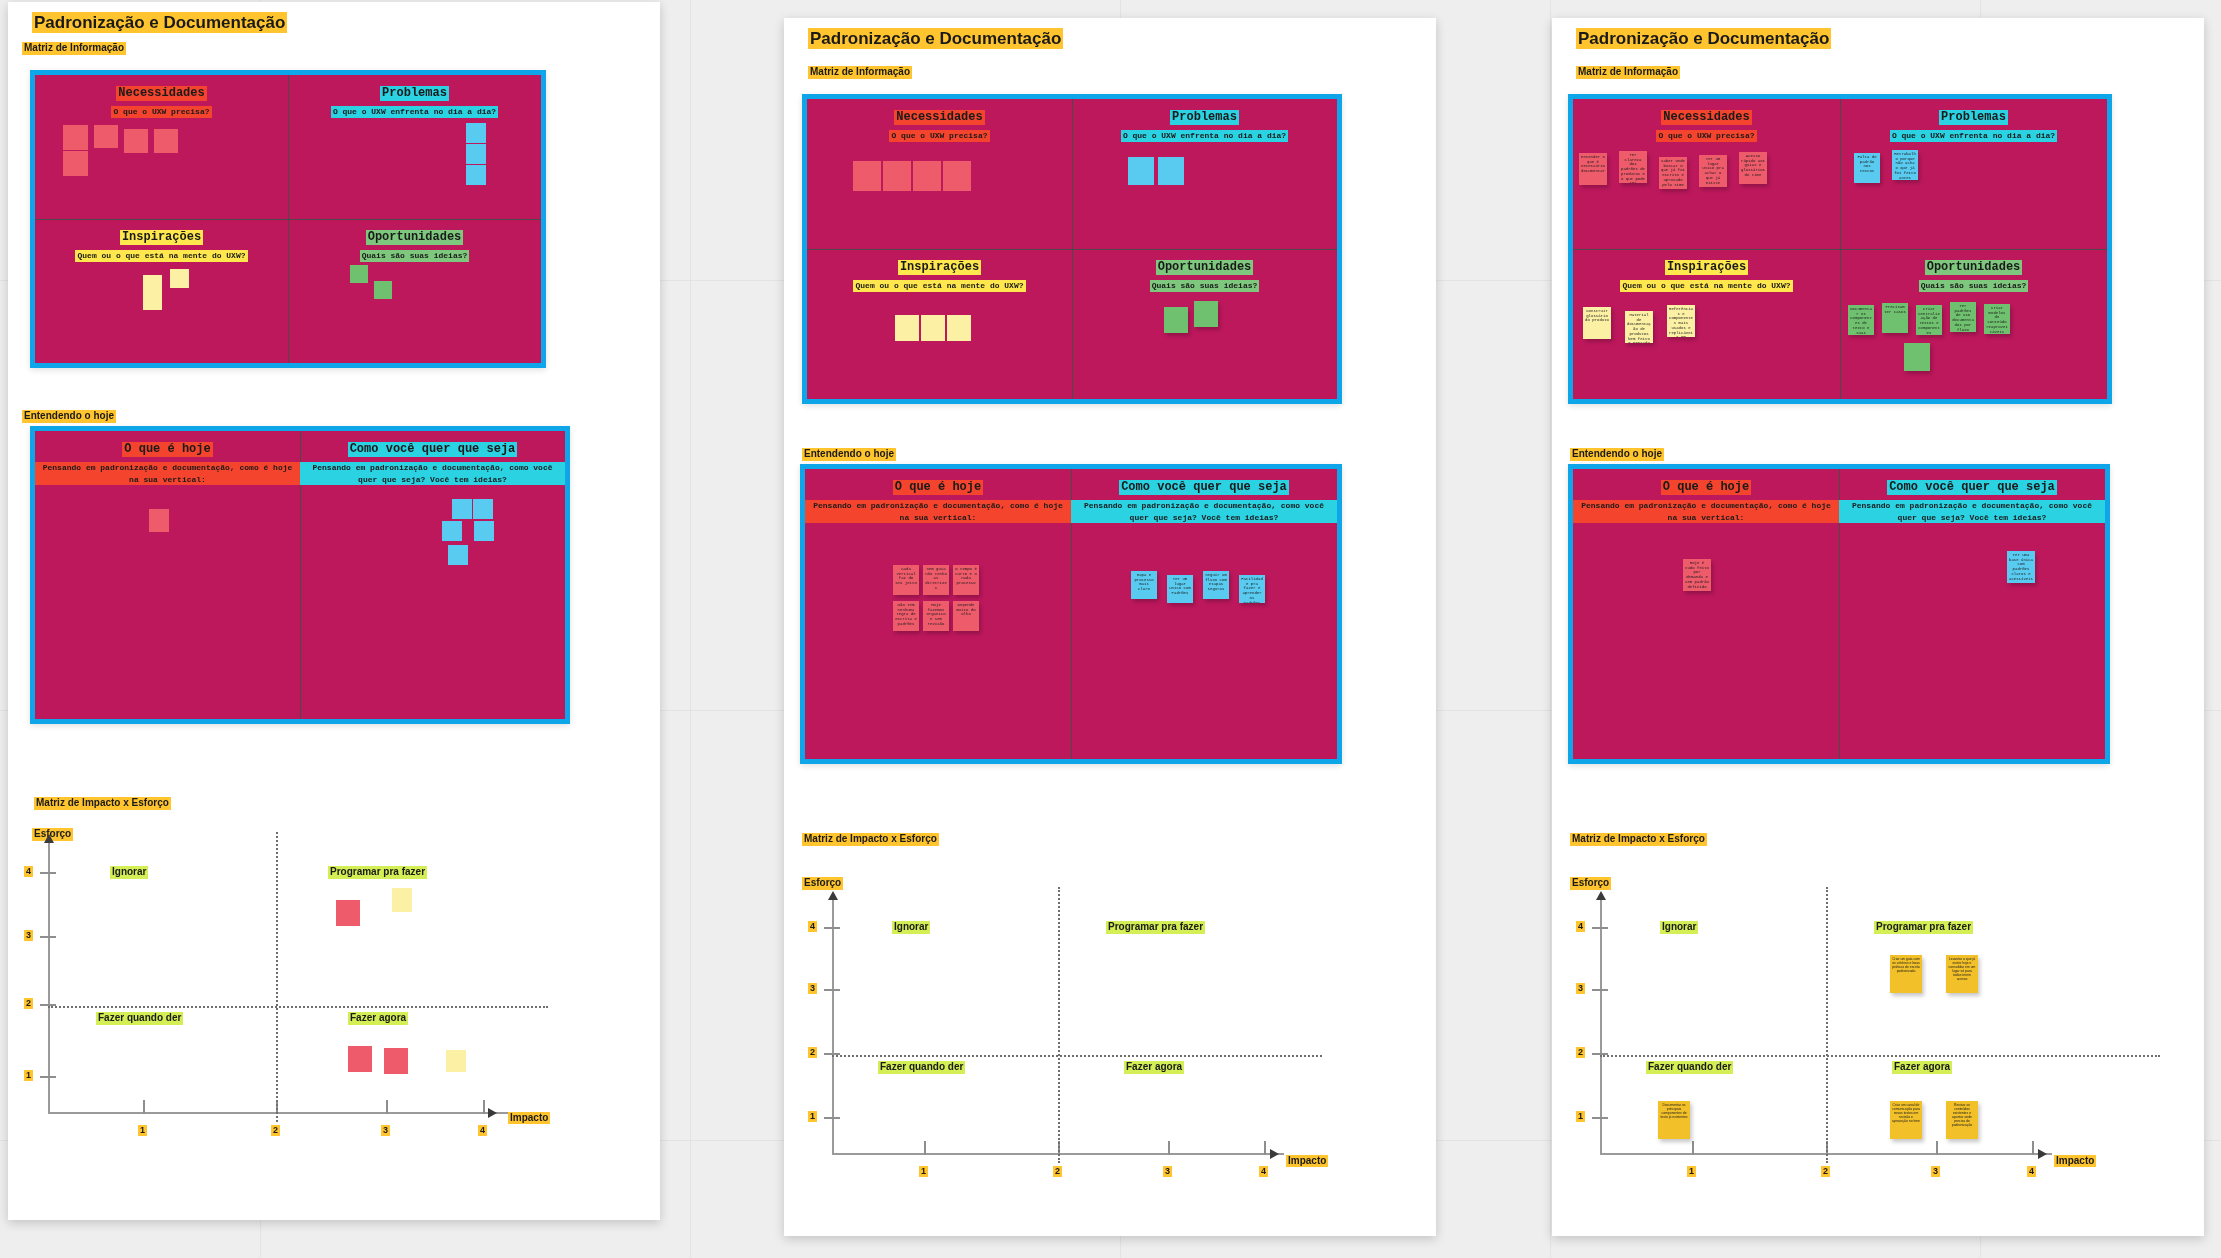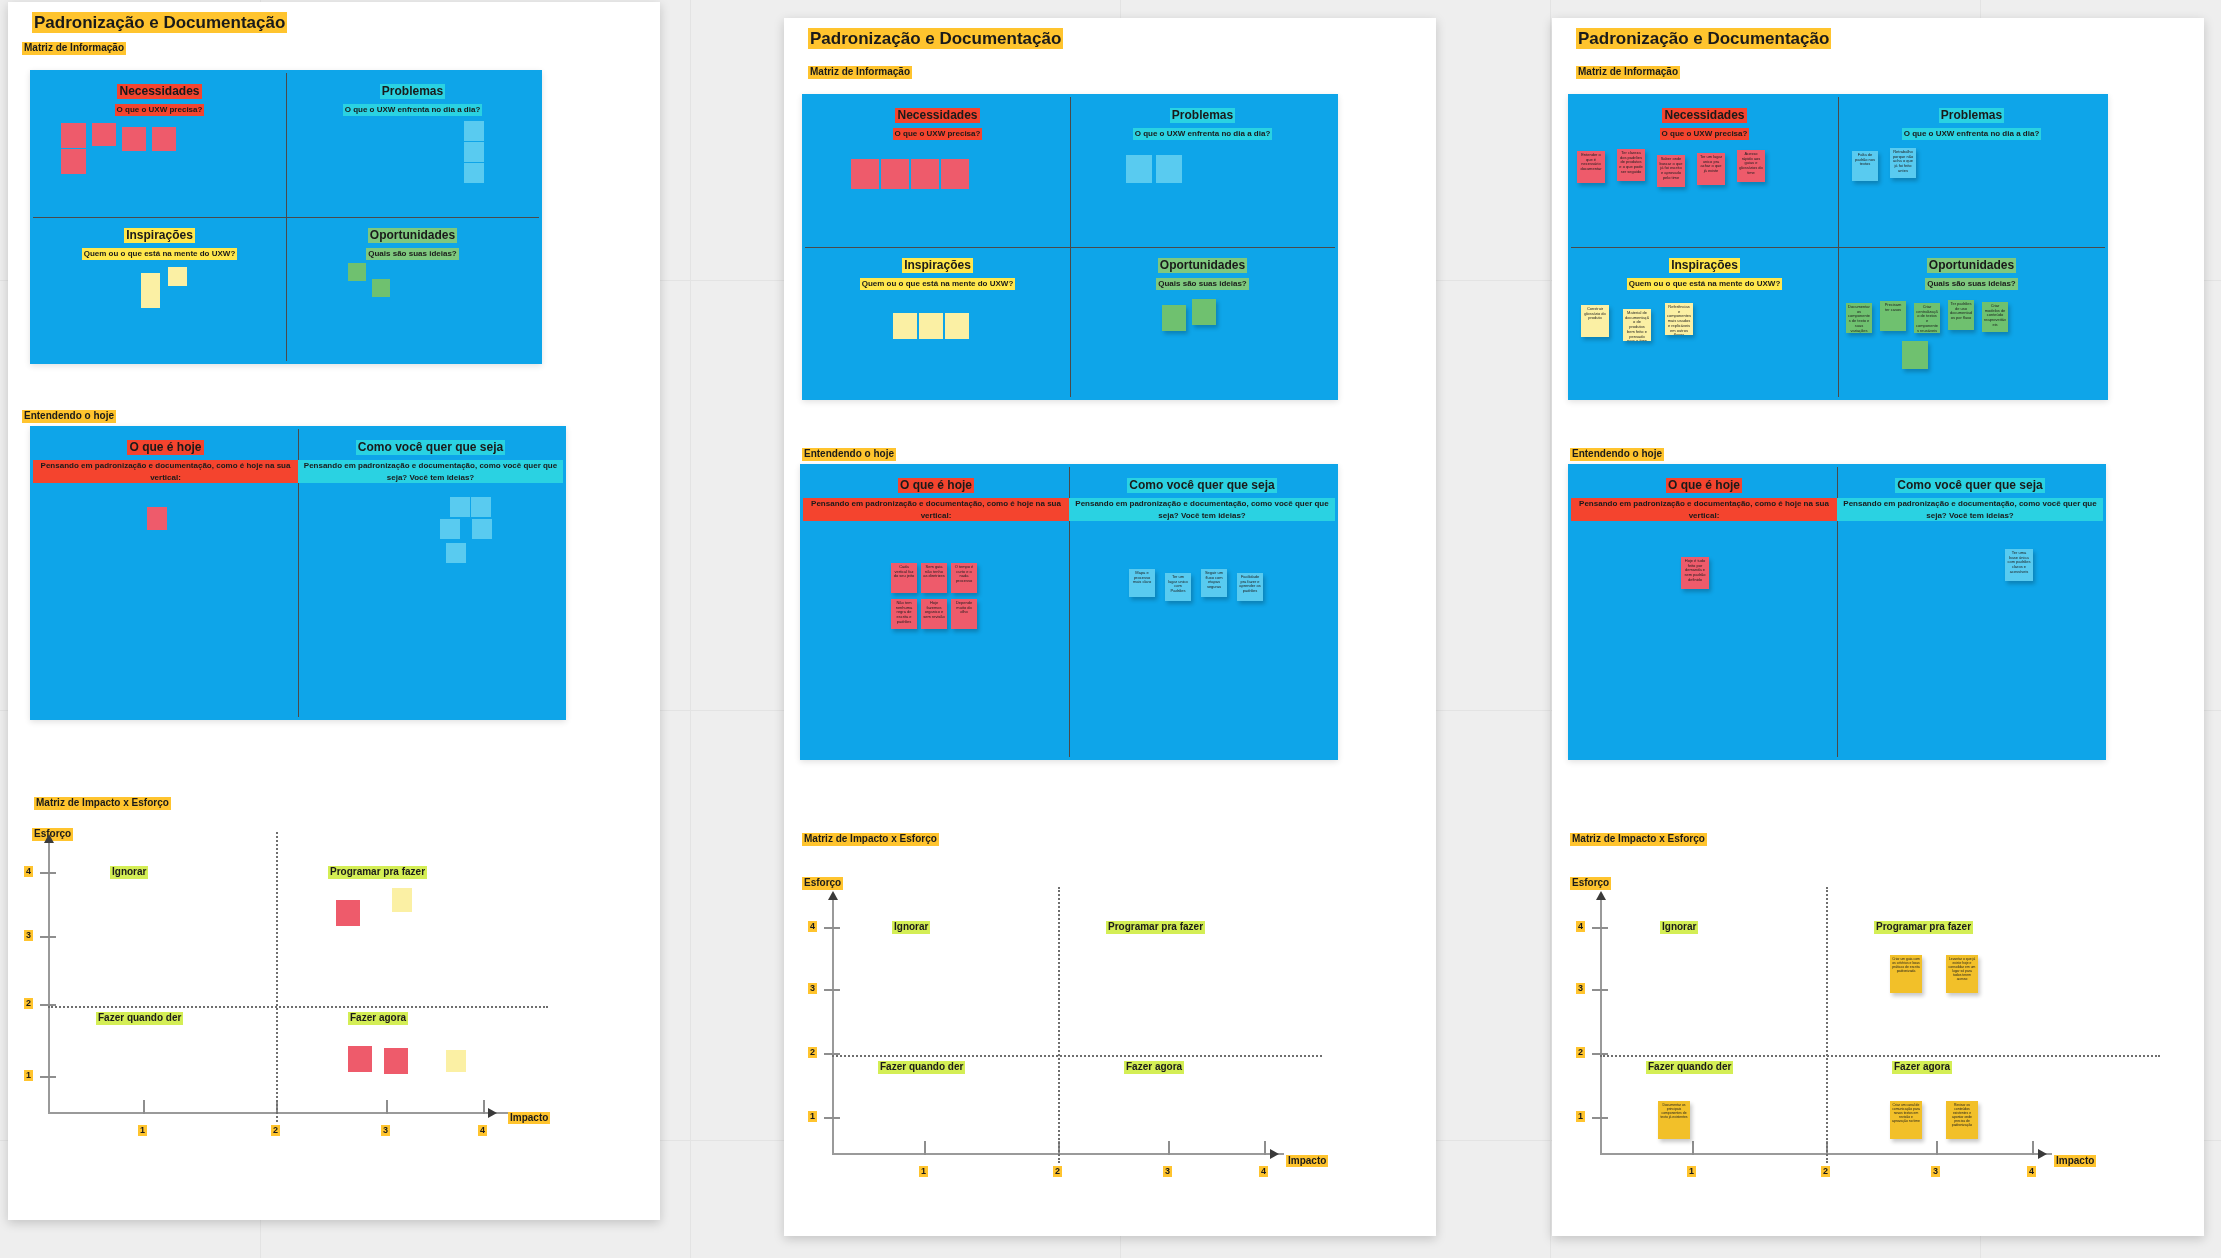--- a/index.html
+++ b/index.html
@@ -38,23 +38,24 @@
   .chip-yellow{background:#ffe74d;}
   .chip-green{background:#7ec87e;}
   .chip-lime{background:#d4ee55;}
 
   .board-title{position:absolute;left:24px;top:10px;font-size:17px;}
   .section-label{position:absolute;font-size:10px;}
 
   
   .matrix{
     position:absolute;
-    border:3px solid #0ea5e9;
-    background:#0ea5e9;
+    border:5px solid #0ea5e9;
+    background:#be185d;
     box-shadow:0 2px 6px rgba(0,0,0,0.12);
+    font-family:Liberation Mono, monospace;
   }
   .matrix .vline{position:absolute;top:0;bottom:0;left:50%;width:1px;background:#4a4a4a;}
   .matrix .hline{position:absolute;left:0;right:0;width:100%;height:1px;background:#4a4a4a;}
   .quad{position:absolute;box-sizing:border-box;}
   .quad .q-head{position:absolute;left:0;right:0;top:8px;text-align:center;}
   .quad .q-title{font-size:12px;}
   .quad .q-sub{display:block;margin-top:5px;font-size:8px;}
   .q-sub .chip{line-height:1.45;}
   .notes{position:absolute;left:0;right:0;display:flex;flex-wrap:wrap;align-items:flex-start;}
 

